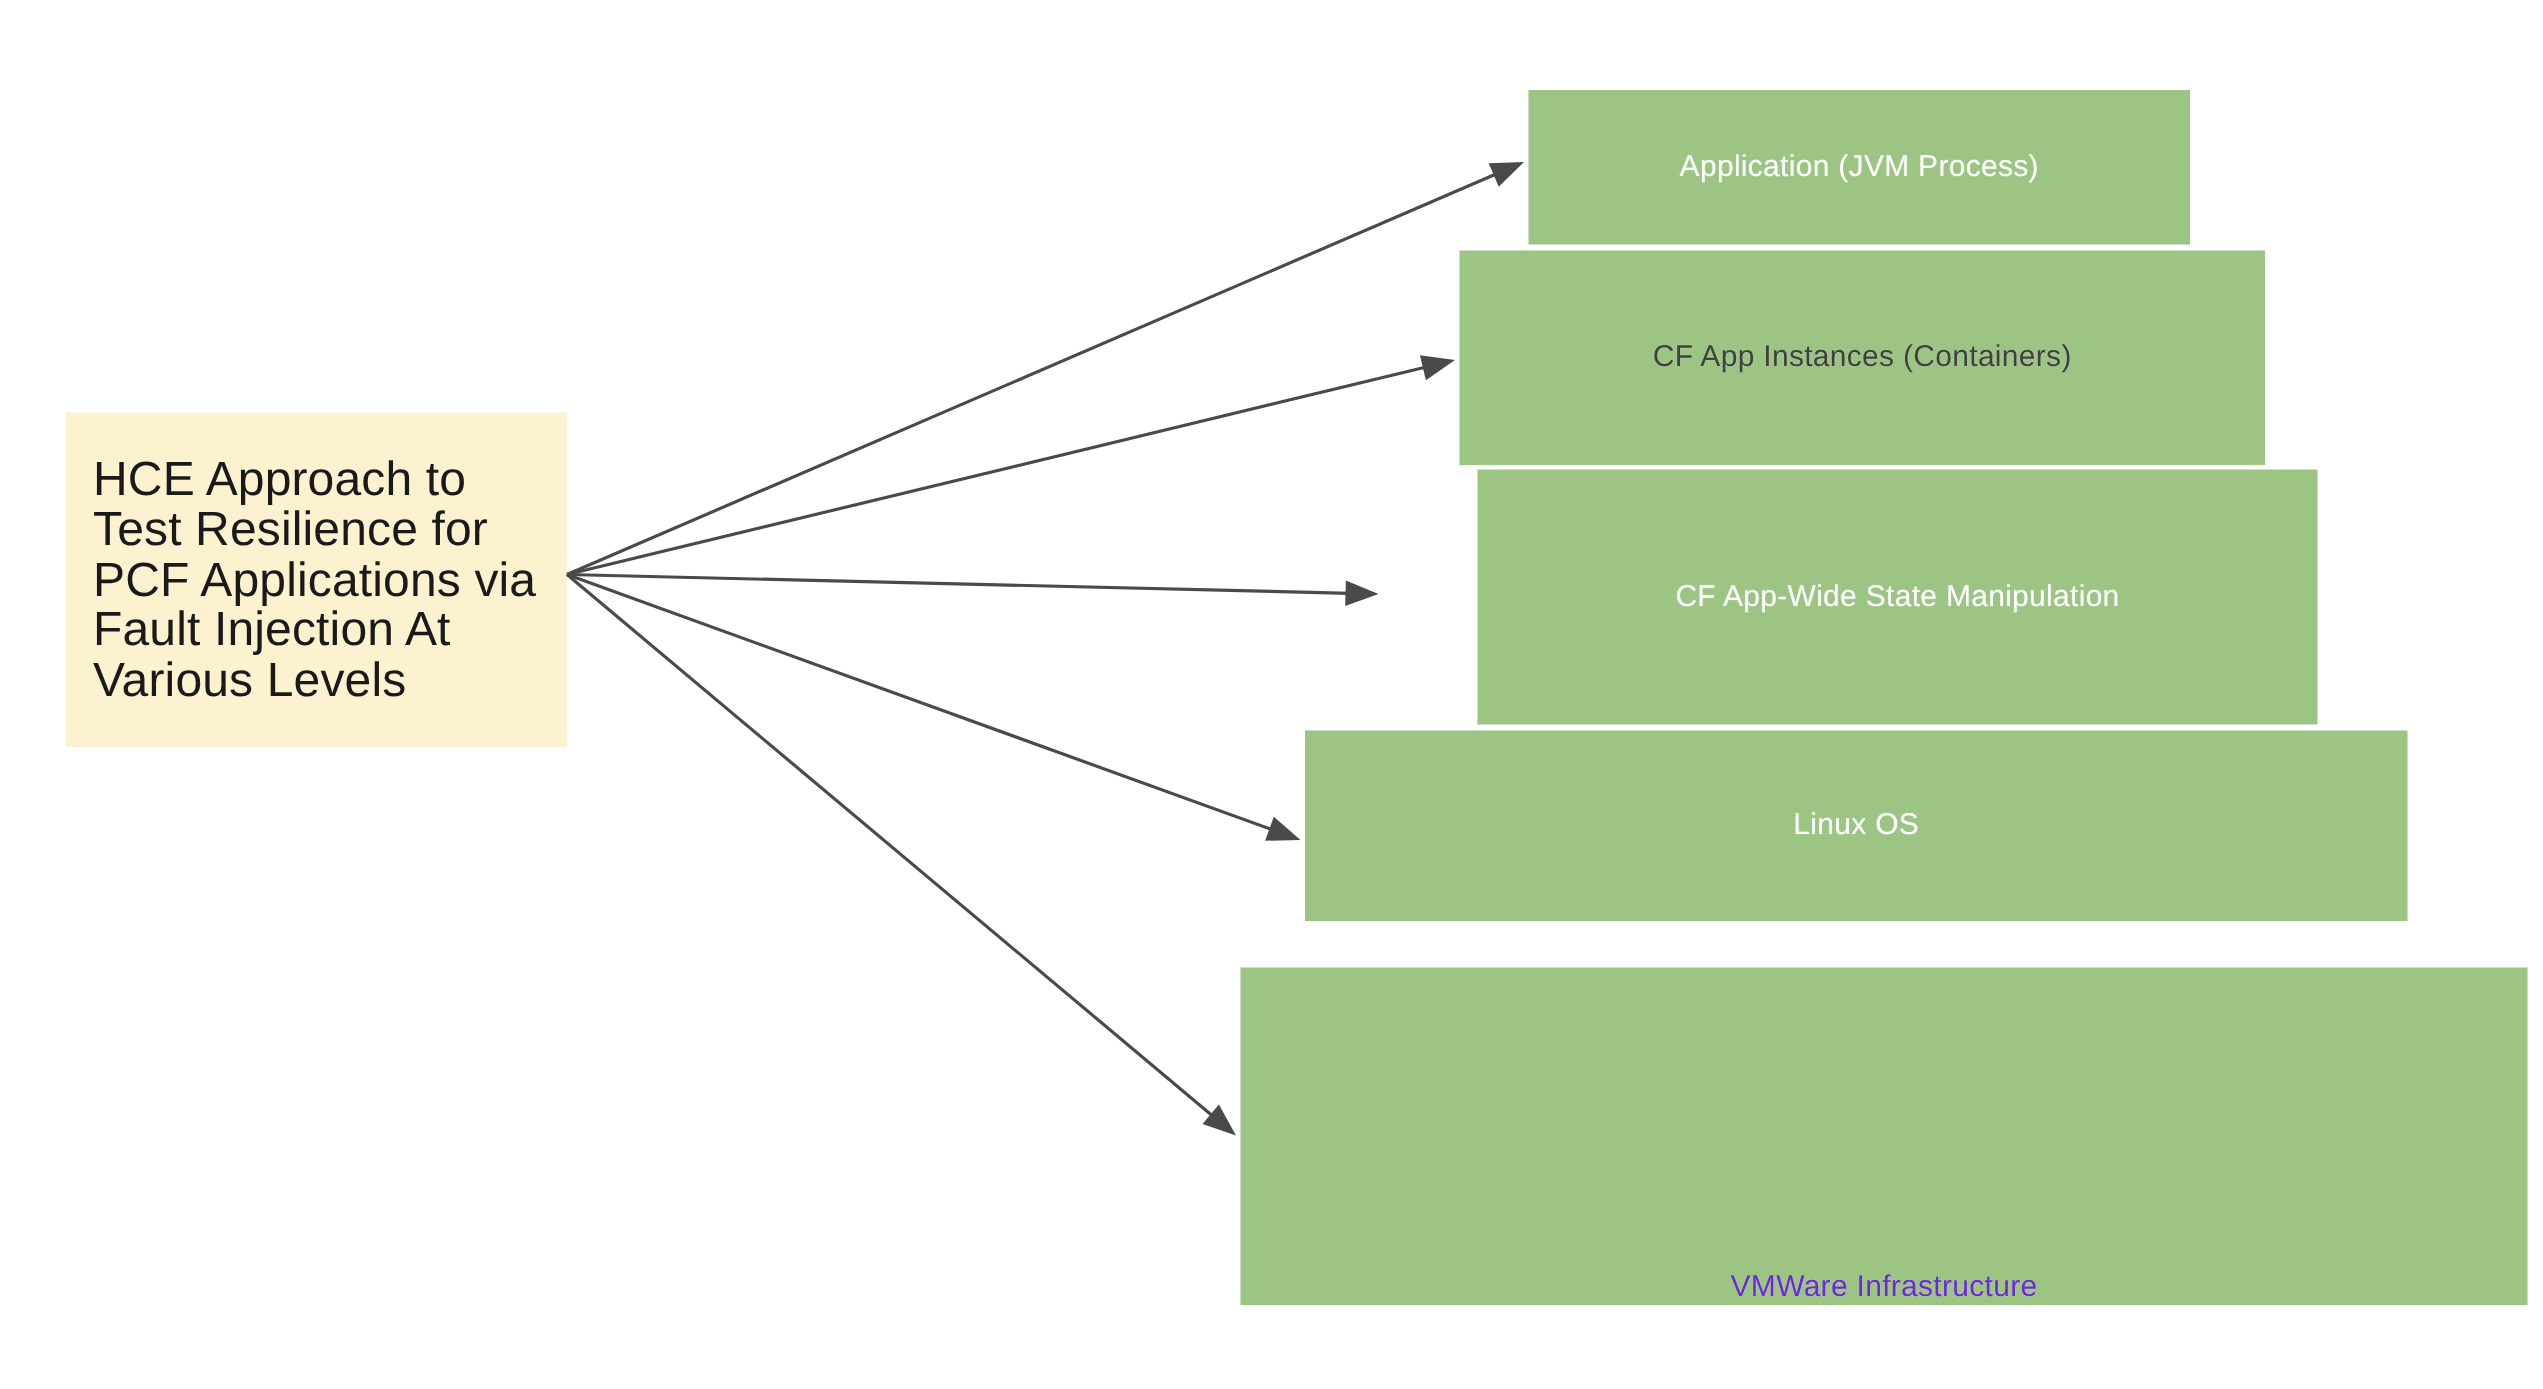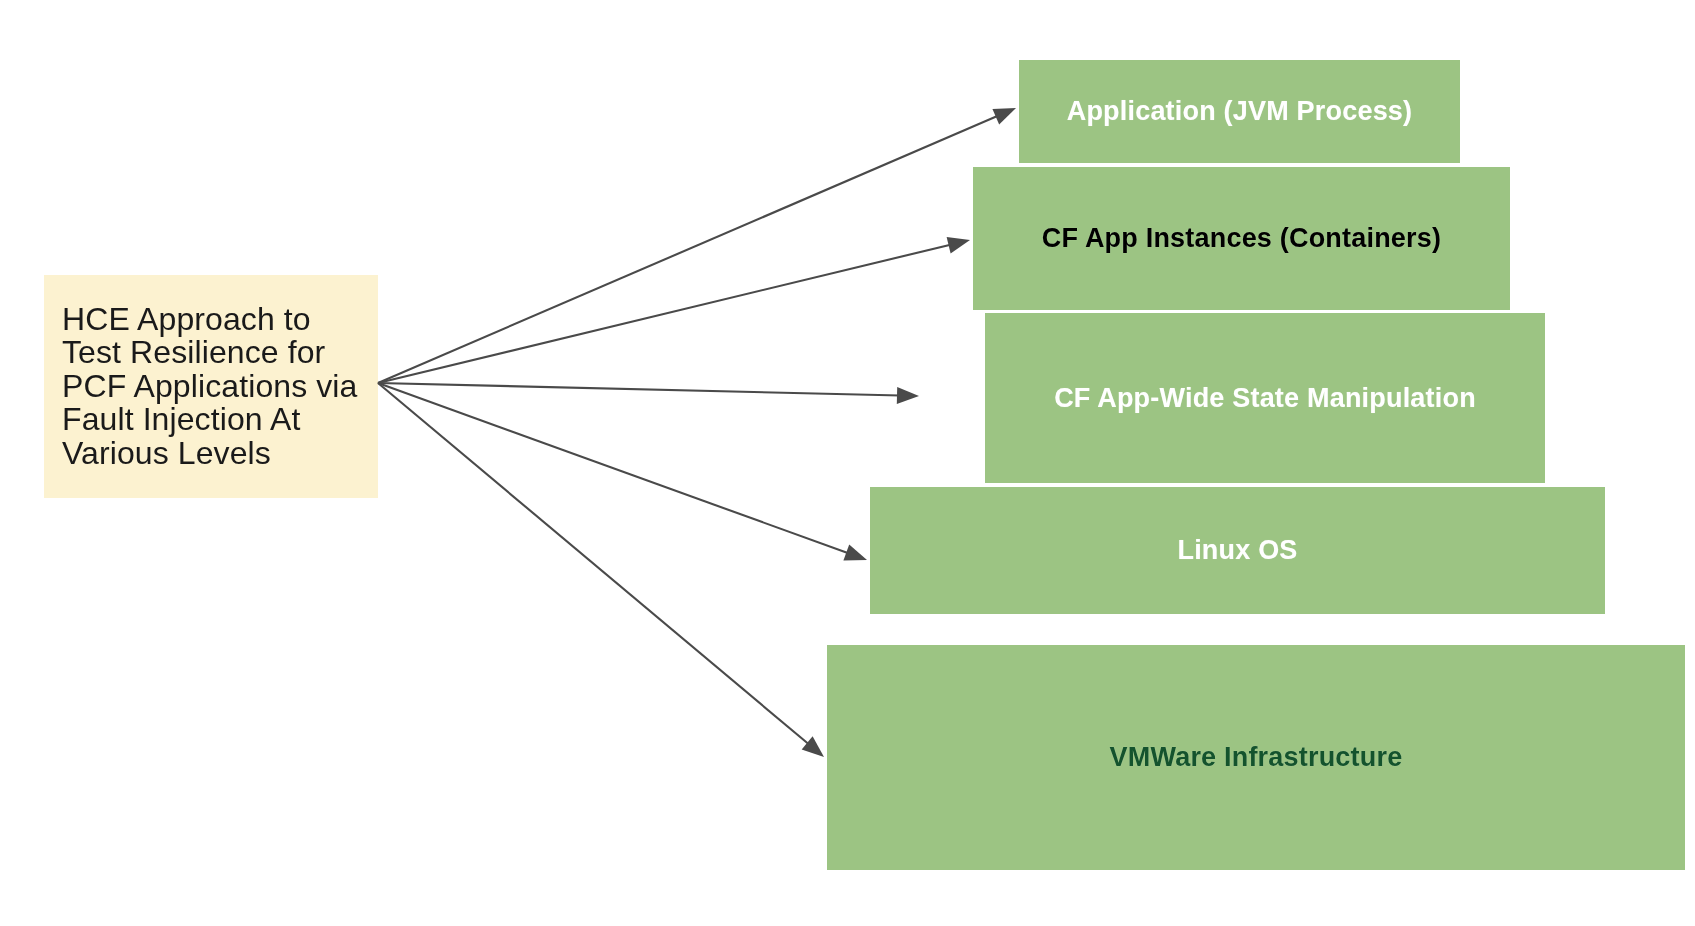--- a/index.html
+++ b/index.html
@@ -35,22 +35,22 @@
     align-items: center;
   }
   
   .layer-box {
     position: absolute;
     box-sizing: border-box;
     display: flex;
     align-items: center;
     justify-content: center;
     color: #ffffff;
-    font-weight: bold;
-    font-size: 27px;
+    font-weight: normal;
+    font-size: 20px;
     letter-spacing: 0.2px;
     text-align: center;
     text-shadow: 0 0 1px rgba(255,255,255,0.35);
   }
   
   #arrows {
     position: absolute;
     left: 0;
     top: 0;
     width: 1695px;
@@ -68,30 +68,30 @@
 Test Resilience for
 PCF Applications via
 Fault Injection At
 Various Levels</span>
   </div>
 
   <div id="layers">
       <div class="layer-box" style="left: 1019px; top: 60px; width: 441px; height: 103px; background: rgb(156, 196, 131); color: rgb(255, 255, 255);">
         <span>Application (JVM Process)</span>
       </div>
-      <div class="layer-box" style="left: 973px; top: 167px; width: 537px; height: 143px; background: rgb(156, 196, 131); color: #000000;">
+      <div class="layer-box" style="left: 973px; top: 167px; width: 537px; height: 143px; background: rgb(156, 196, 131); color: #404040;">
         <span>CF App Instances (Containers)</span>
       </div>
       <div class="layer-box" style="left: 941px; top: 313px; width: 560px; height: 170px; background: rgb(156, 196, 131); color: rgb(255, 255, 255); margin-left: 44px;">
         <span>CF App-Wide State Manipulation</span>
       </div>
       <div class="layer-box" style="left: 870px; top: 487px; width: 735px; height: 127px; background: rgb(156, 196, 131); color: rgb(255, 255, 255);">
         <span>Linux OS</span>
       </div>
-      <div class="layer-box" style="left: 827px; top: 645px; width: 858px; height: 225px; background: rgb(156, 196, 131); color: #14532d;">
+      <div class="layer-box" style="left: 827px; top: 645px; width: 858px; height: 225px; background: rgb(156, 196, 131); color: #6d28d9; align-items: flex-end;">
         <span>VMWare Infrastructure</span>
       </div>
     </div>
 
   <svg id="arrows" viewBox="0 0 1695 926" xmlns="http://www.w3.org/2000/svg">
       <g>
         <line x1="378" y1="383" x2="998.5518423590361" y2="115.52075760386373" stroke="#4a4a4a" stroke-width="2.1"></line>
         <polygon points="1016,108 999.1614195542967,124.51400038069447 992.4323206455764,108.90249091246365" fill="#4a4a4a"></polygon>
       </g>
       <g>

